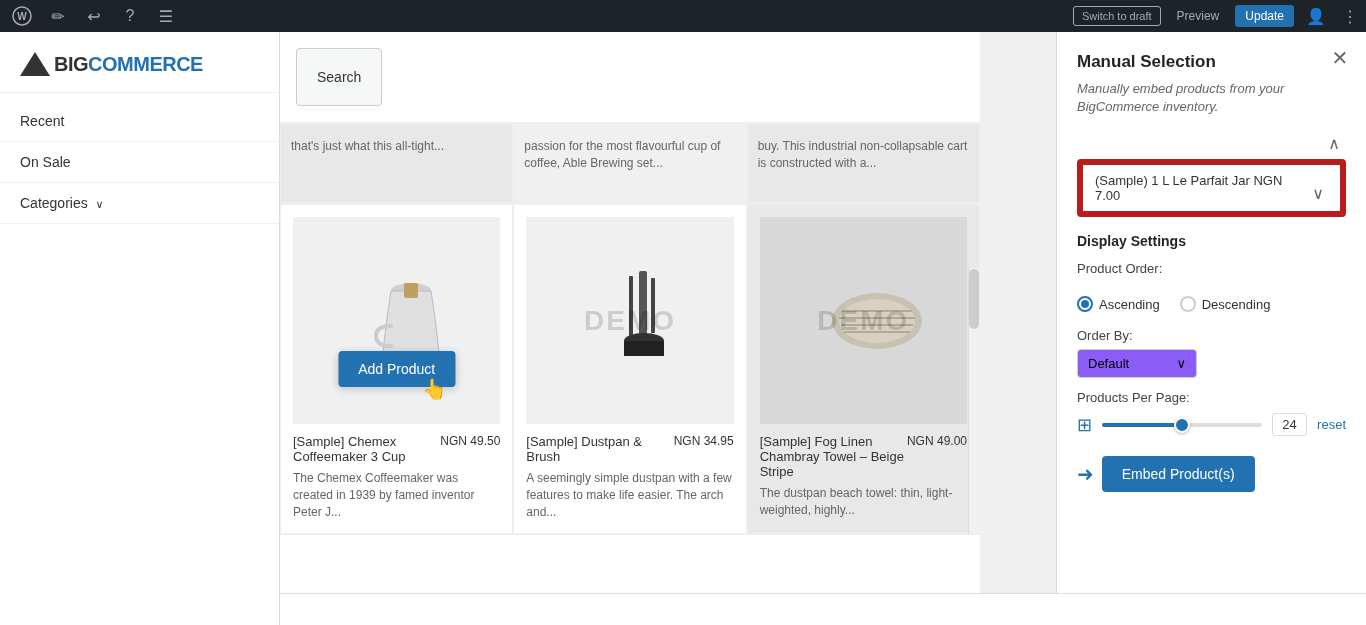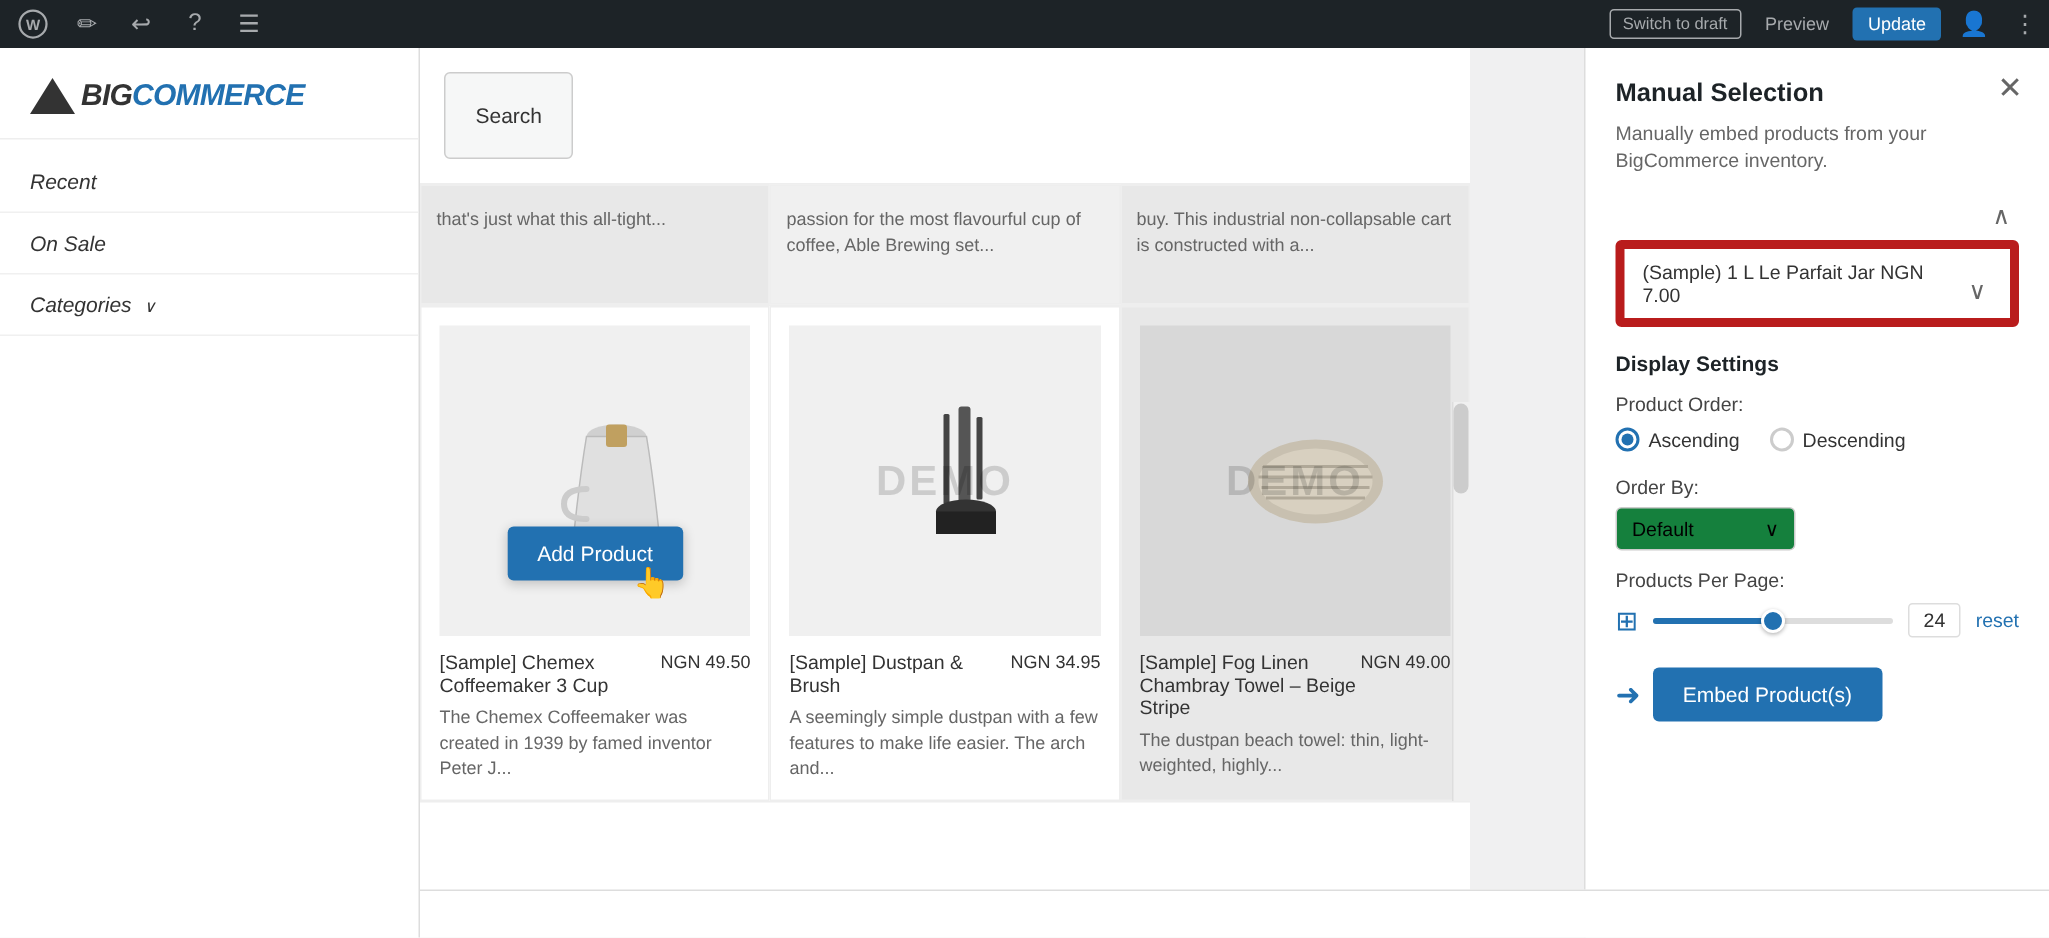--- a/index.html
+++ b/index.html
@@ -16,21 +16,21 @@
     .admin-bar-icon { width: 28px; height: 28px; display: flex; align-items: center; justify-content: center; color: #a7aaad; font-size: 16px; cursor: pointer; border-radius: 3px; }
     .admin-bar-right { margin-left: auto; display: flex; align-items: center; gap: 8px; }
     .admin-bar-btn { background: #2271b1; color: #fff; border: none; padding: 4px 10px; border-radius: 3px; font-size: 12px; cursor: pointer; }
     .admin-bar-switch { background: transparent; color: #a7aaad; border: 1px solid #a7aaad; padding: 3px 8px; border-radius: 3px; font-size: 11px; cursor: pointer; }
     .admin-bar-preview { background: transparent; color: #a7aaad; border: none; padding: 3px 8px; font-size: 12px; cursor: pointer; }
     .admin-bar-dots { color: #a7aaad; font-size: 16px; cursor: pointer; margin-left: 4px; }
 
     
     .sidebar {
       position: absolute; top: 32px; left: 0; width: 280px; bottom: 0;
-      background: #fff; border-right: 1px solid #ddd; overflow-y: auto; z-index: 10; font-style: italic;
+      background: #fff; border-right: 1px solid #ddd; overflow-y: auto; z-index: 10;
     }
     .sidebar-logo { padding: 20px 20px 16px; border-bottom: 1px solid #eee; }
     .bc-logo { display: flex; align-items: center; gap: 4px; }
     .bc-logo-text { font-size: 20px; font-weight: 700; color: #333; letter-spacing: -0.5px; }
     .bc-logo-text span { color: #1565c0; }
 
     .sidebar-nav { padding: 8px 0; }
     .sidebar-item { padding: 12px 20px; cursor: pointer; color: #333; font-size: 14px; border-bottom: 1px solid #f0f0f0; }
     .sidebar-item-arrow { margin-left: 4px; font-size: 11px; }
 
@@ -106,49 +106,49 @@
       position: absolute; top: 0; right: 0; width: 310px; bottom: 0;
       background: #fff; border-left: 1px solid #ddd; overflow-y: auto;
       padding: 20px;
     }
     .close-btn {
       position: absolute; top: 12px; right: 12px; background: none; border: none;
       font-size: 20px; cursor: pointer; color: #666; width: 28px; height: 28px;
       display: flex; align-items: center; justify-content: center;
     }
     .panel-title { font-size: 17px; font-weight: 600; color: #1d2327; margin-bottom: 8px; margin-right: 30px; }
-    .panel-desc { font-size: 13px; color: #666; line-height: 1.4; margin-bottom: 16px; }
+    .panel-desc { font-size: 13px; color: #666; line-height: 1.4; margin-bottom: 16px; font-style: italic; }
 
     
     .selected-item-preview {
       border: 6px solid #b91c1c; border-radius: 4px; padding: 8px 12px;
       font-size: 13px; color: #333; margin-bottom: 16px;
       display: flex; align-items: flex-end; justify-content: space-between;
     }
 
     .panel-section-title { font-size: 14px; font-weight: 600; color: #1d2327; margin-bottom: 12px; }
 
     
     .display-settings { margin-bottom: 20px; }
-    .settings-label { font-size: 13px; color: #444; margin-bottom: 8px; }
+    .settings-label { font-size: 13px; color: #444; margin-bottom: 20px; }
 
     .radio-group { display: flex; align-items: center; gap: 20px; margin-bottom: 16px; }
     .radio-item { display: flex; align-items: center; gap: 6px; cursor: pointer; }
     .radio-circle {
       width: 16px; height: 16px; border-radius: 50%; border: 2px solid #ccc;
       display: flex; align-items: center; justify-content: center;
     }
     .radio-circle.selected { border-color: #2271b1; }
     .radio-dot { width: 8px; height: 8px; border-radius: 50%; background: #2271b1; }
     .radio-label { font-size: 13px; color: #333; }
 
     .order-by-label { font-size: 13px; color: #444; margin-bottom: 6px; }
     .order-by-select {
       border: 1px solid #ccc; border-radius: 4px; padding: 6px 10px;
-      font-size: 13px; background: #15803d; cursor: pointer; width: 120px;
+      font-size: 13px; background: #8b5cf6; cursor: pointer; width: 120px;
       display: flex; align-items: center; justify-content: space-between;
     }
 
     .per-page-label { font-size: 13px; color: #444; margin-bottom: 8px; margin-top: 12px; }
     .per-page-row { display: flex; align-items: center; gap: 10px; }
     .grid-icon { color: #2271b1; font-size: 18px; }
     .slider-wrap { flex: 1; position: relative; height: 20px; display: flex; align-items: center; }
     .slider-track { width: 100%; height: 4px; background: #ddd; border-radius: 2px; position: relative; }
     .slider-fill { width: 50%; height: 4px; background: #2271b1; border-radius: 2px; }
     .slider-thumb {

